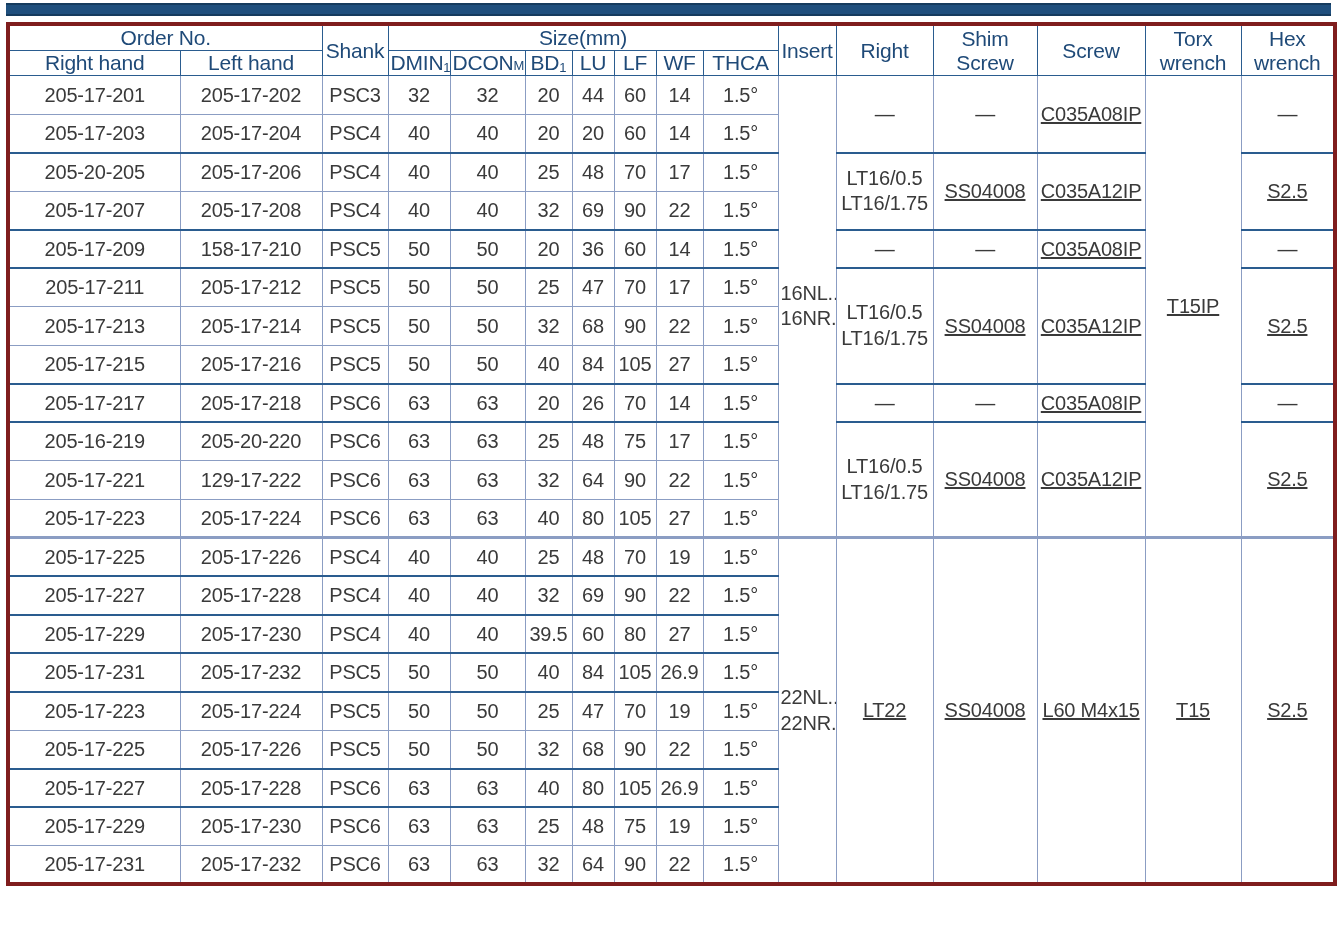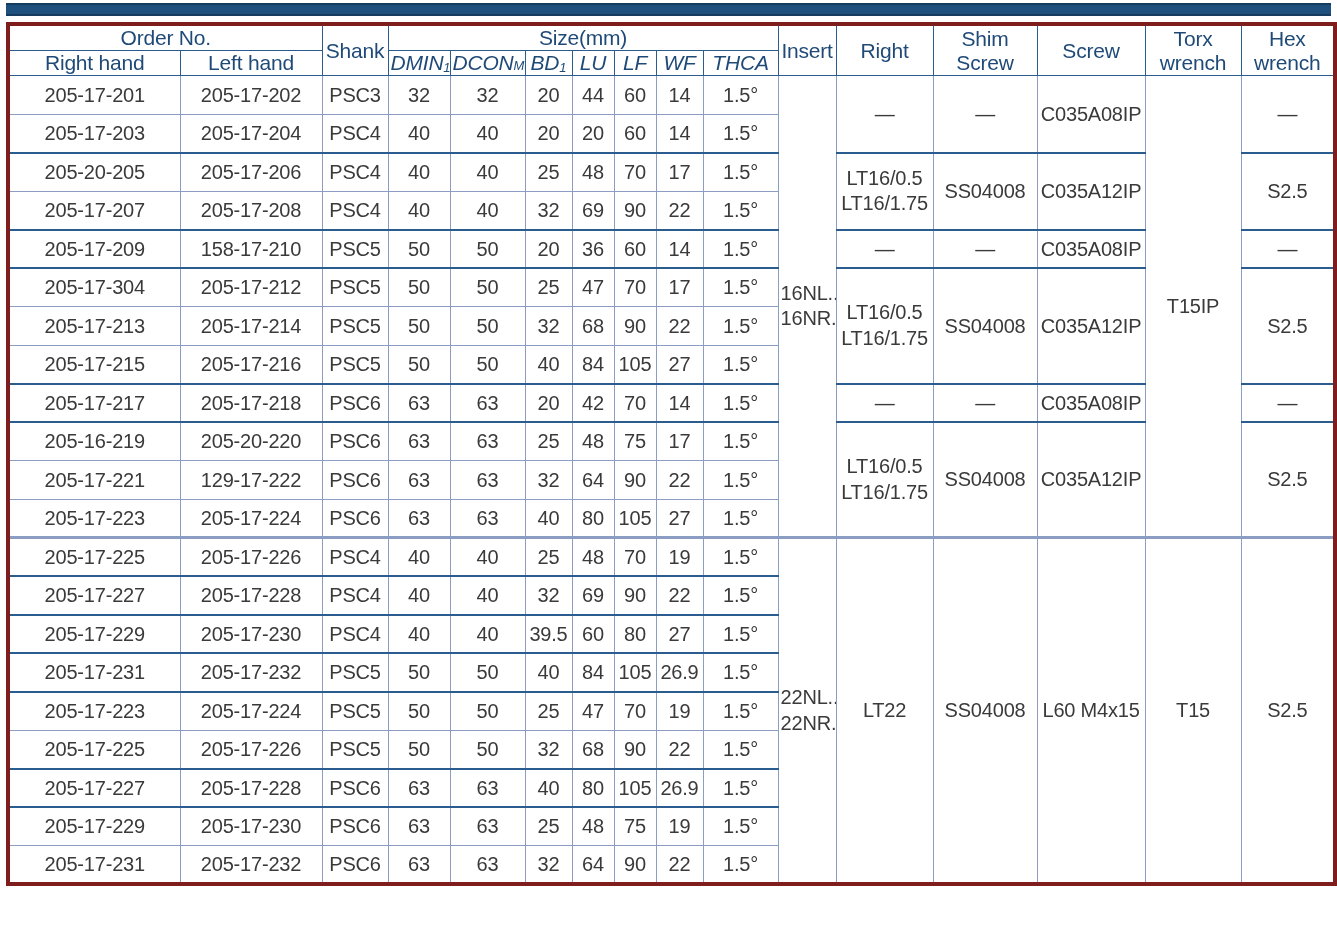--- a/index.html
+++ b/index.html
@@ -62,39 +62,38 @@
     letter-spacing: -0.2px;
     border: 1px solid #2a5c8f;
   }
   th.small-head {
     font-size: 17px;
     letter-spacing: -0.6px;
   }
   th.sub-head {
     font-size: 20px;
     letter-spacing: -0.5px;
-    font-style: italic;
   }
   th.sub-head sub,
   th.sub-head .sc {
     font-size: 13px;
     letter-spacing: 0;
   }
   th.sub-head sub { vertical-align: -0.18em; }
   th.sub-head .sc { vertical-align: 0; }
 
   
   table.spec tbody td {
     color: #3a3a3a;
     font-size: 20px;
     height: 38.5px;
     letter-spacing: -0.2px;
   }
   td.ord { font-size: 20.5px; letter-spacing: 0.2px; }
-  td.acc { font-size: 19px; letter-spacing: -0.4px; }
+  td.acc { font-size: 19px; letter-spacing: -0.4px; text-decoration: underline; }
   td.acc-two { line-height: 1.28; font-size: 18.5px; letter-spacing: -0.5px; }
   td.dash { font-size: 20px; color: #4a4a4a; }
   .thick-top { border-top: 2px solid #2a5c8f !important; }
   .sect-split { border-top: 3px solid #8b9dc3 !important; }
   td.vsep-left { border-left: 2px solid #2a5c8f; }
 </style>
 </head>
 <body>
 
 <div id="page">
@@ -228,21 +227,21 @@
           <td class="thick-top">60</td>
           <td class="thick-top">14</td>
           <td class="thick-top">1.5°</td>
           <td class="dash thick-top">—</td>
           <td class="dash thick-top">—</td>
           <td class="acc thick-top">C035A08IP</td>
           <td class="dash thick-top">—</td>
         </tr>
 
         <tr>
-          <td class="ord thick-top">205-17-304</td>
+          <td class="ord thick-top">205-17-211</td>
           <td class="ord thick-top">205-17-212</td>
           <td class="thick-top">PSC5</td>
           <td class="thick-top">50</td>
           <td class="thick-top">50</td>
           <td class="thick-top">25</td>
           <td class="thick-top">47</td>
           <td class="thick-top">70</td>
           <td class="thick-top">17</td>
           <td class="thick-top">1.5°</td>
           <td rowspan="3" class="acc-two thick-top">
@@ -280,21 +279,21 @@
           <td>1.5°</td>
         </tr>
 
         <tr>
           <td class="ord thick-top">205-17-217</td>
           <td class="ord thick-top">205-17-218</td>
           <td class="thick-top">PSC6</td>
           <td class="thick-top">63</td>
           <td class="thick-top">63</td>
           <td class="thick-top">20</td>
-          <td class="thick-top">42</td>
+          <td class="thick-top">26</td>
           <td class="thick-top">70</td>
           <td class="thick-top">14</td>
           <td class="thick-top">1.5°</td>
           <td class="dash thick-top">—</td>
           <td class="dash thick-top">—</td>
           <td class="acc thick-top">C035A08IP</td>
           <td class="dash thick-top">—</td>
         </tr>
 
         <tr>

